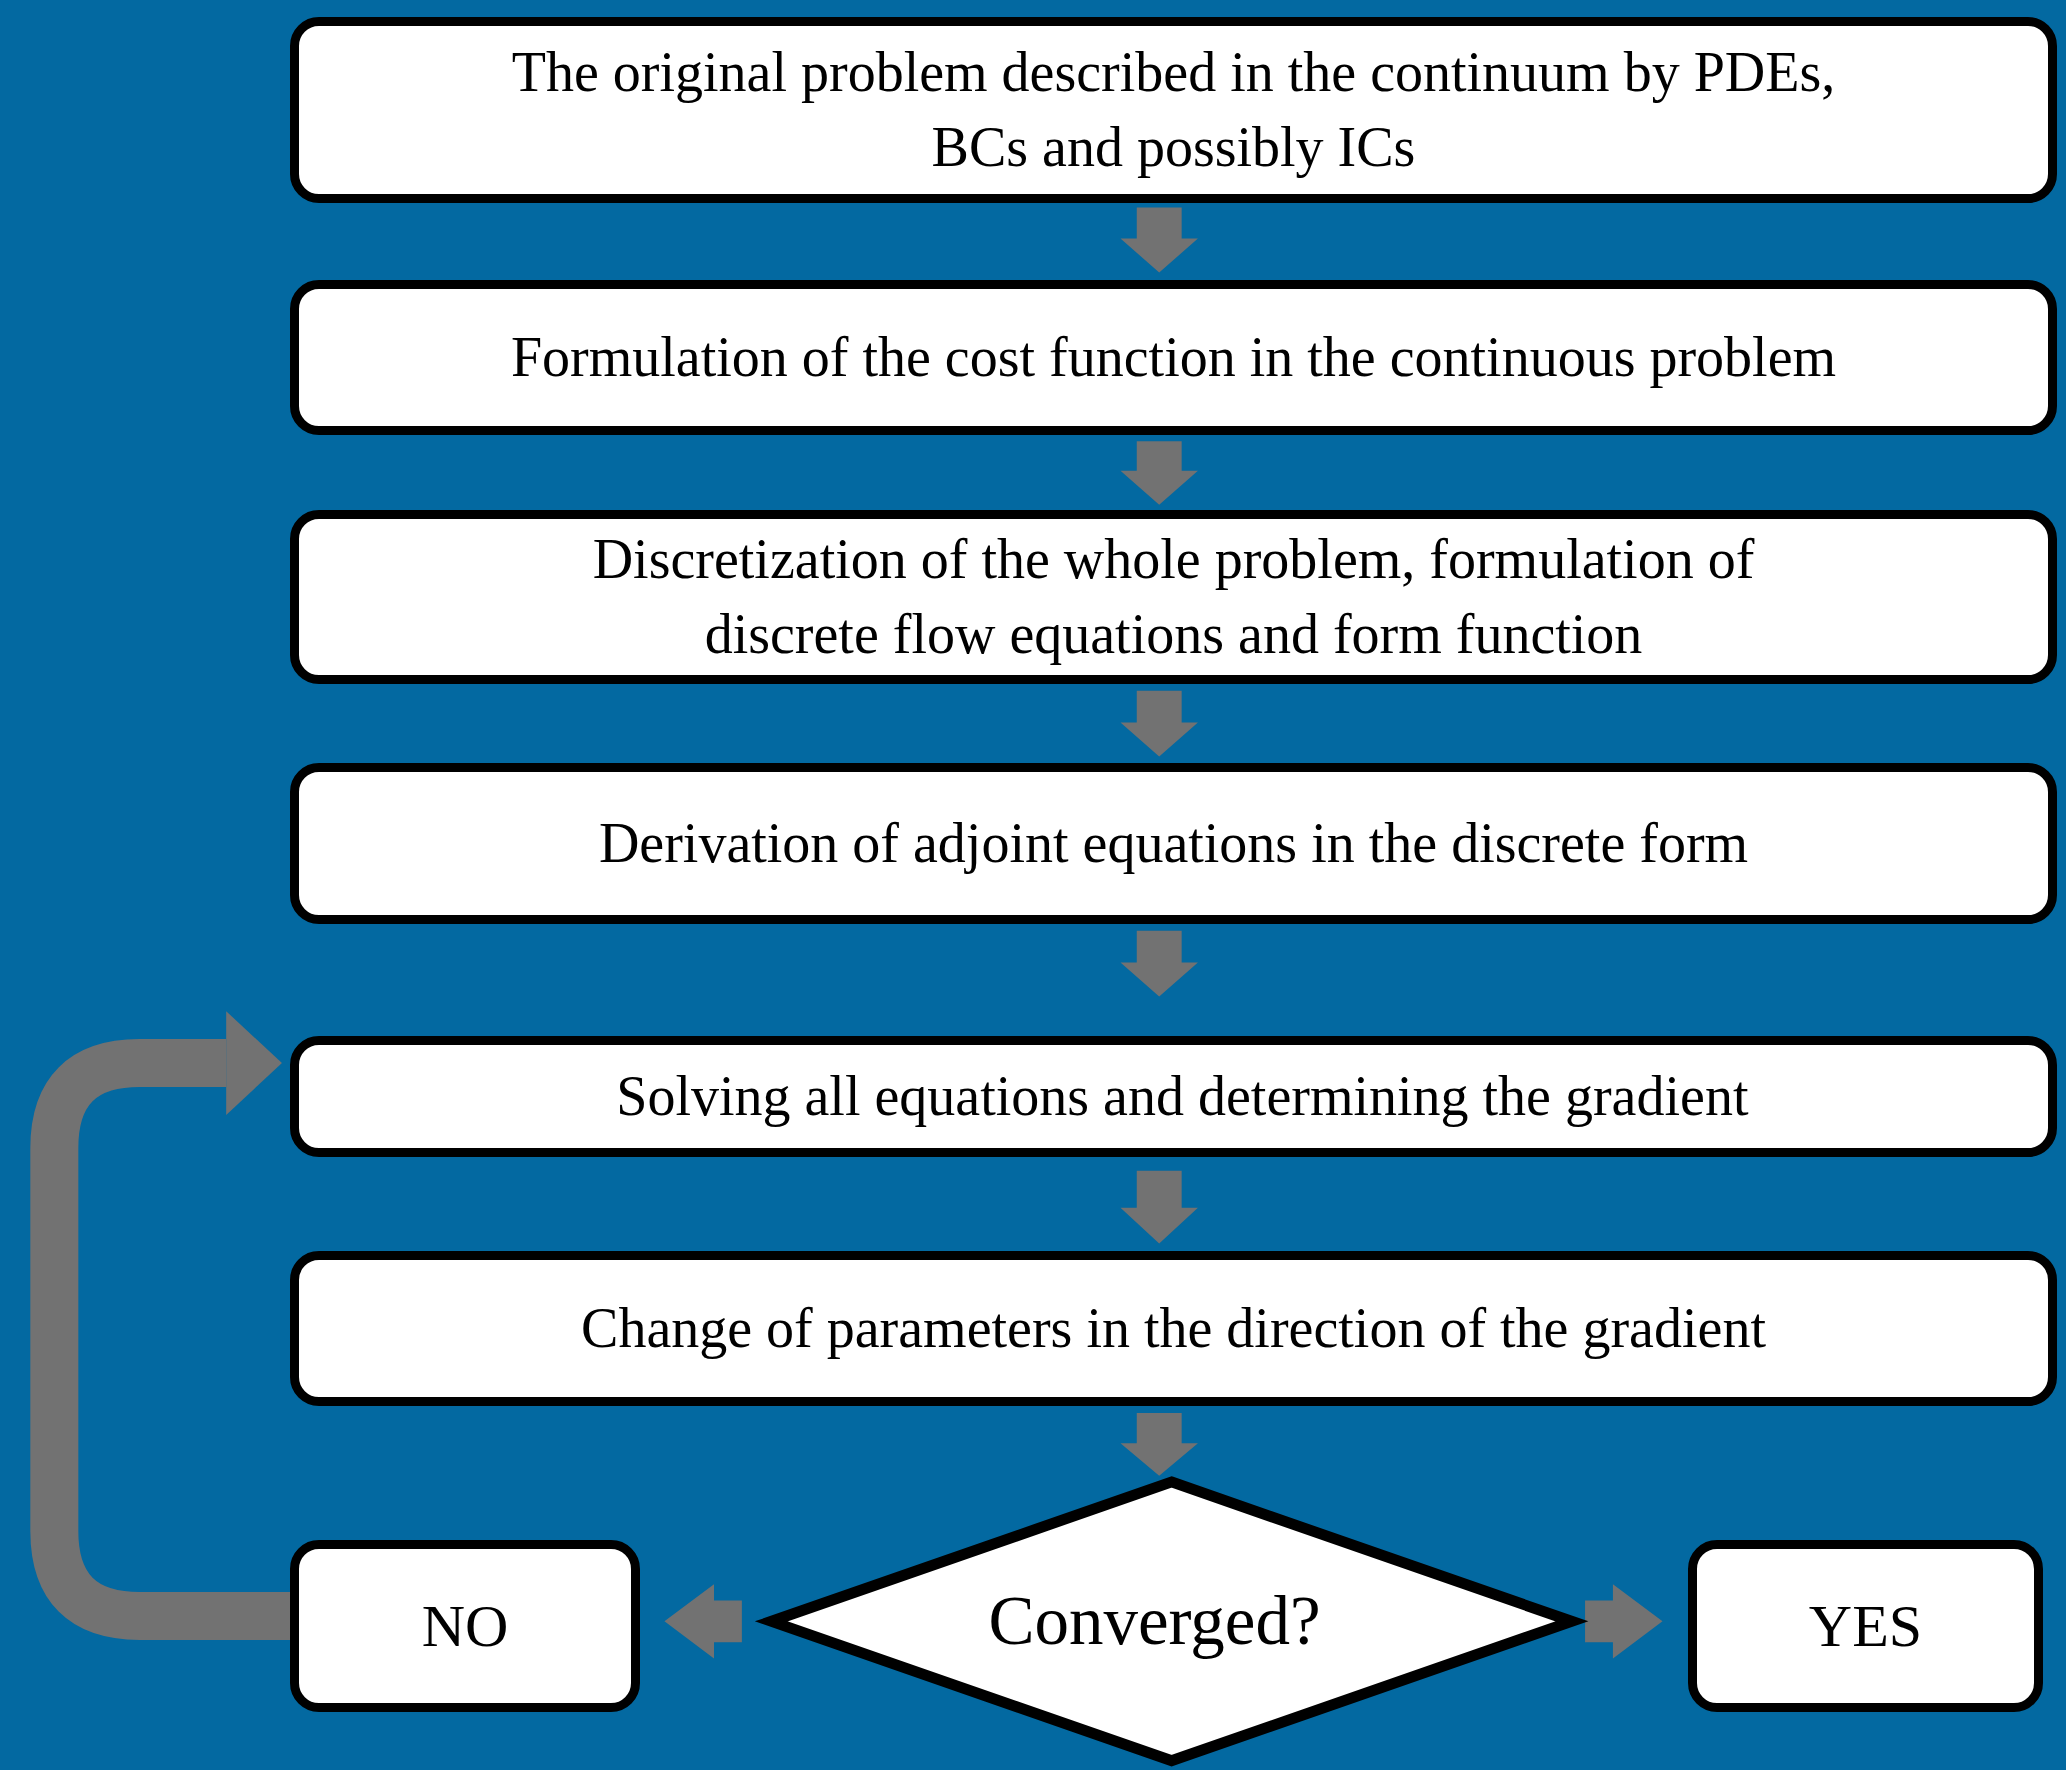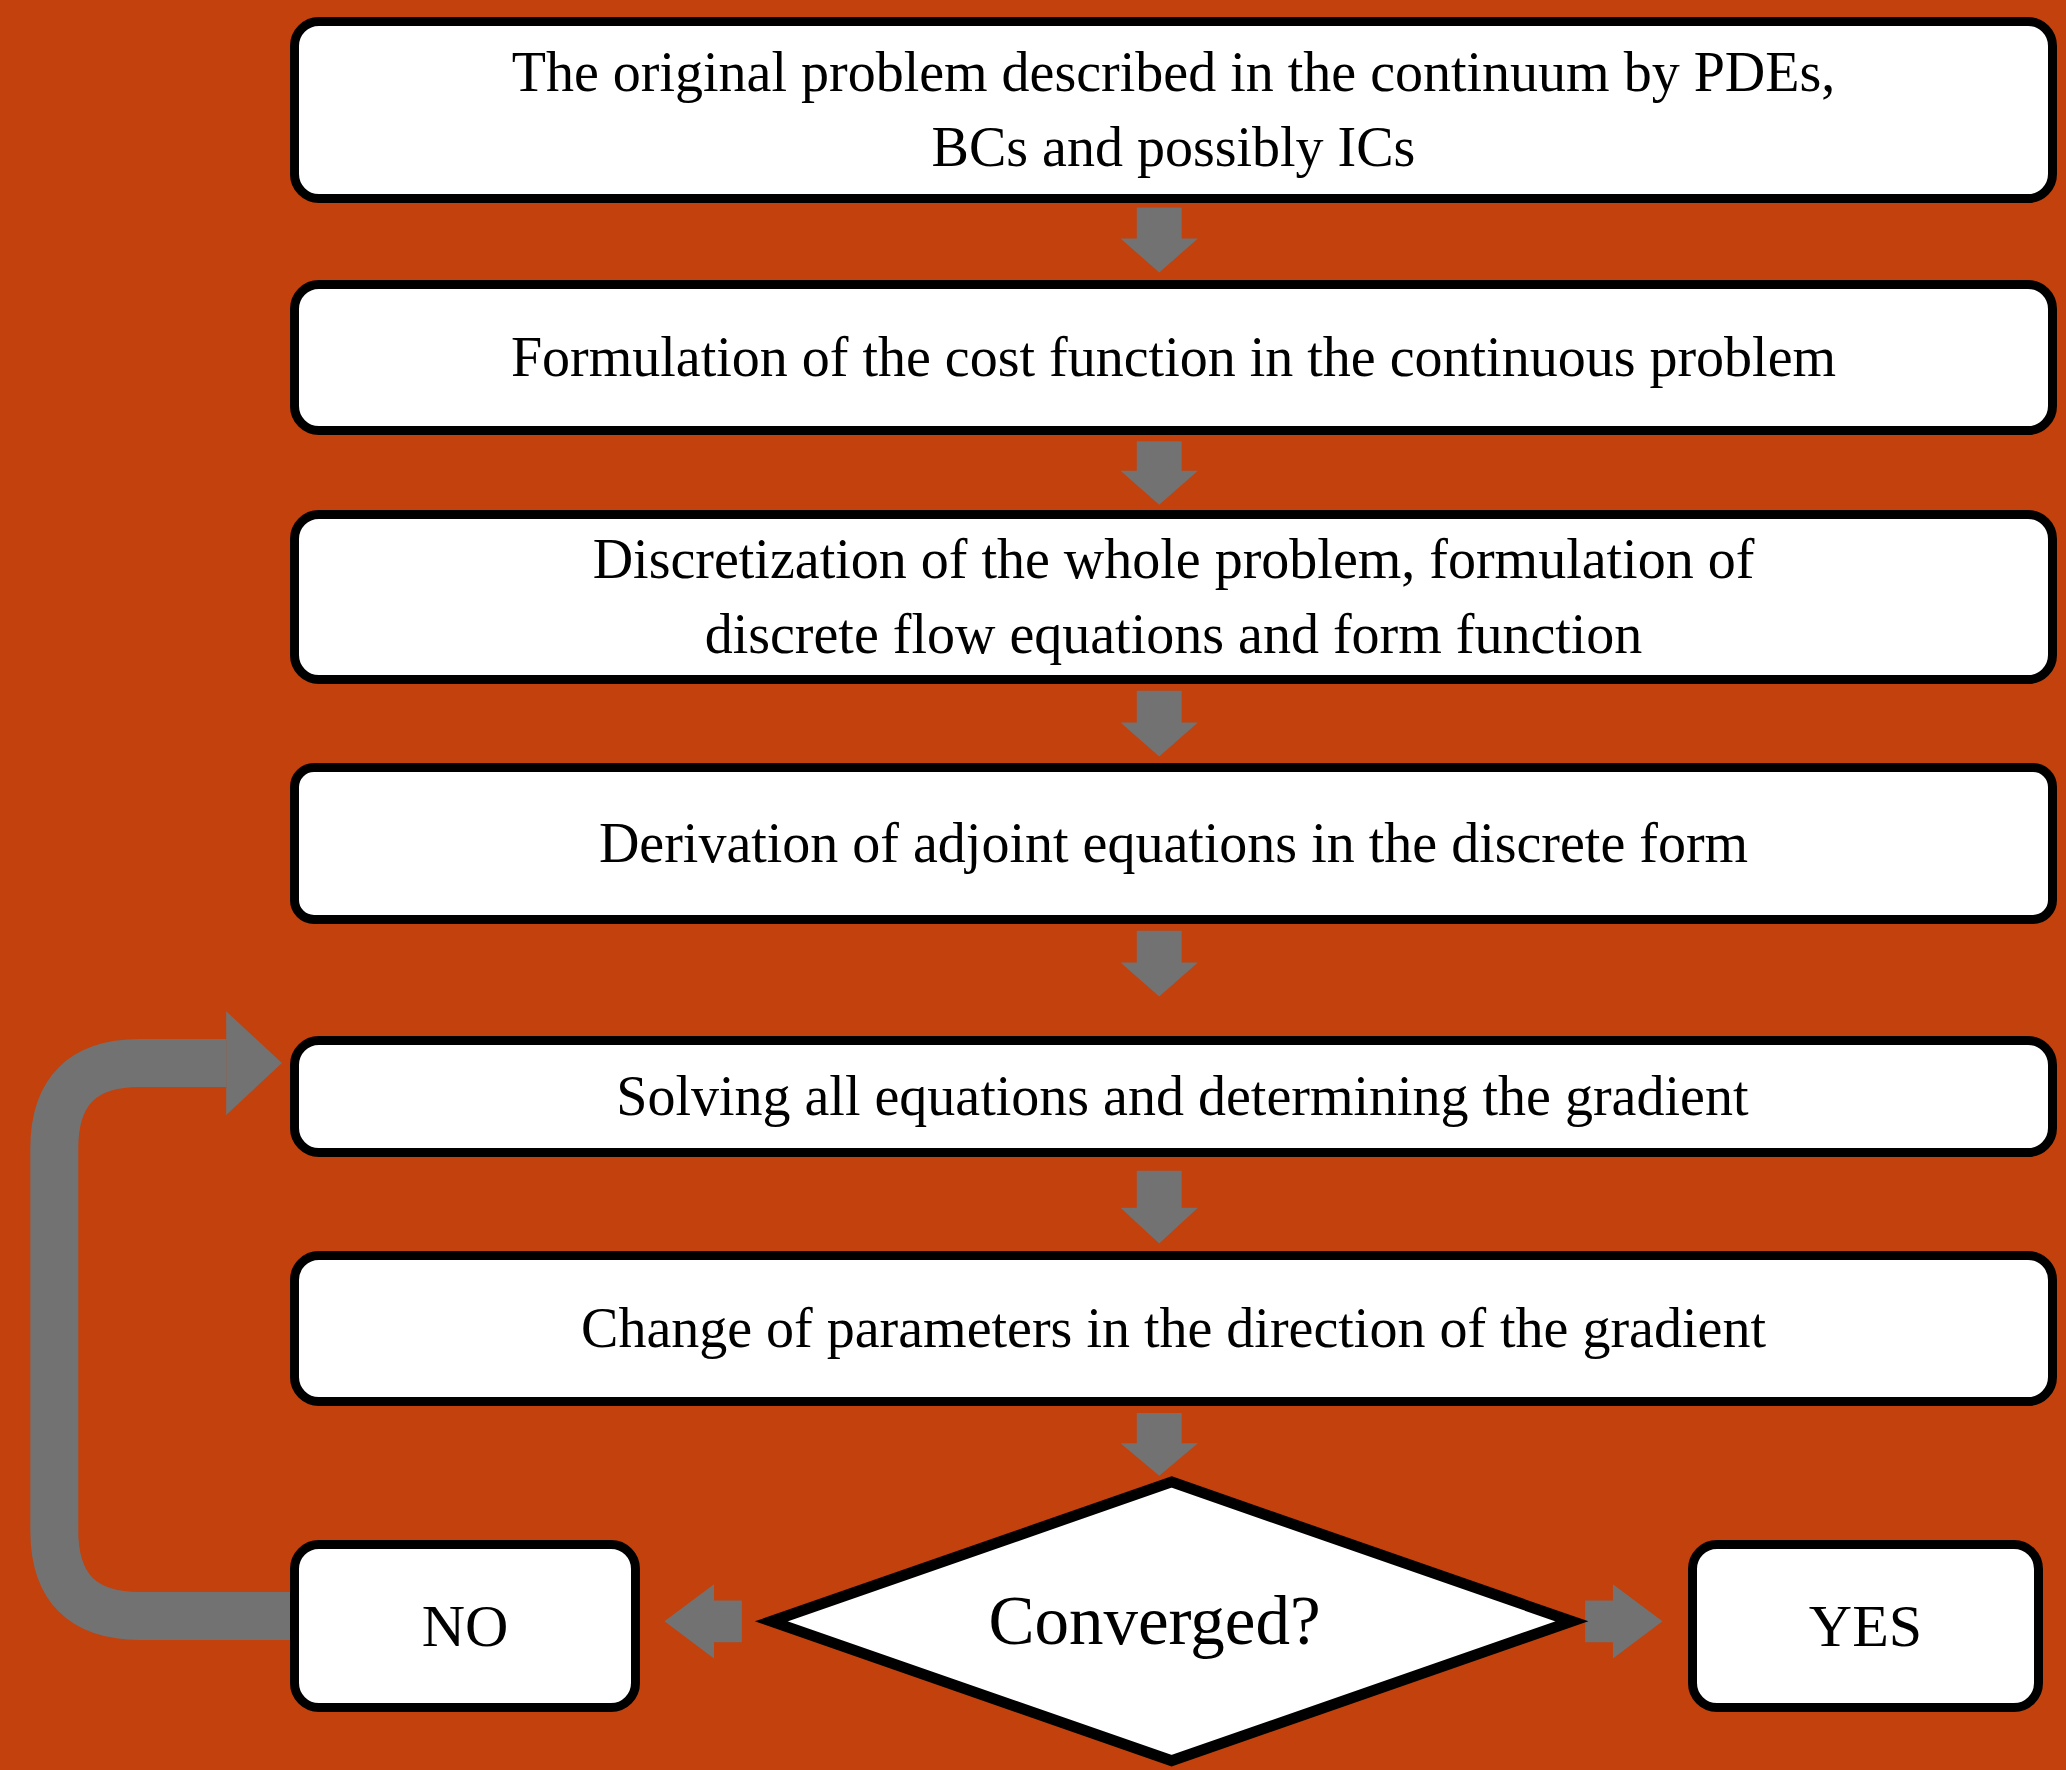--- a/index.html
+++ b/index.html
@@ -4,21 +4,21 @@
 <style>
   html, body {
     margin: 0;
     padding: 0;
     background: #ffffff;
   }
   .stage {
     position: relative;
     width: 2066px;
     height: 1770px;
-    background: #c2410c;
+    background: #0369a1;
     font-family: "Liberation Serif", "DejaVu Serif", serif;
     color: #000000;
     overflow: hidden;
   }
   .layer {
     position: absolute;
     left: 0;
     top: 0;
     width: 2066px;
     height: 1770px;
@@ -93,21 +93,21 @@
 
   <div class="node main-box" style="top:280px; height:155px;justify-content:center;">
     <span>Formulation of the cost function in the continuous problem</span>
   </div>
 
   <div class="node main-box" style="top:510px; height:174px;">
     <span>Discretization of the whole problem, formulation of</span>
     <span>discrete flow equations and form function</span>
   </div>
 
-  <div class="node main-box" style="top:763px; height:161px;border-radius:24px;">
+  <div class="node main-box" style="top:763px; height:161px;">
     <span>Derivation of adjoint equations in the discrete form</span>
   </div>
 
   <div class="node main-box" style="top:1036px; height:121px;padding-left:27px;">
     <span>Solving all equations and determining the gradient</span>
   </div>
 
   <div class="node main-box" style="top:1251px; height:155px;">
     <span>Change of parameters in the direction of the gradient</span>
   </div>

